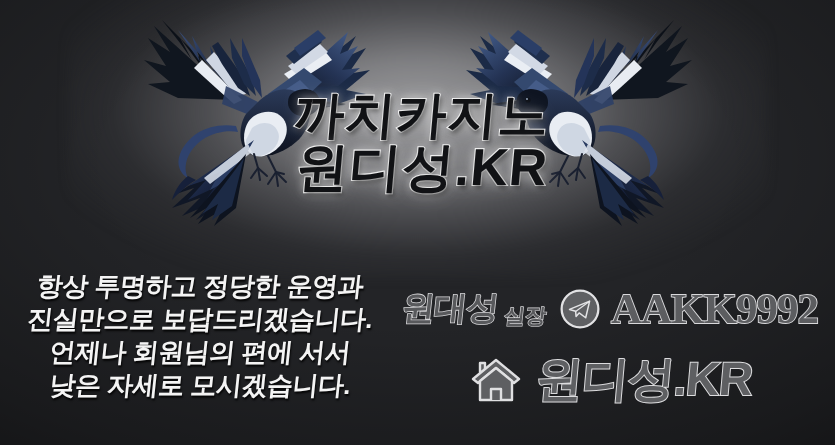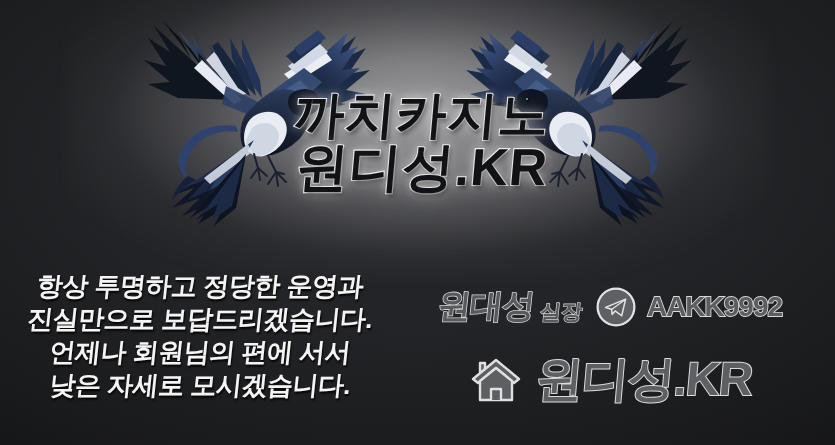--- a/index.html
+++ b/index.html
@@ -153,23 +153,23 @@
     padding-bottom: 3px;
   }
   .tg-icon {
     width: 42px;
     height: 42px;
     flex: 0 0 42px;
     margin-left: 4px;
   }
   .tg-icon svg { display: block; width: 100%; height: 100%; }
   .tg-handle {
-    font-family: Liberation Sans, sans-serif;
-    font-weight: bold;
-    font-size: 28px;
+    font-family: Liberation Serif, serif;
+    font-weight: bold;
+    font-size: 43px;
     color: #5c5d60;
     -webkit-text-stroke: 1.8px #d9d9db;
     paint-order: stroke fill;
     letter-spacing: -1px;
     margin-left: 1px;
   }
 
   .site-row {
     position: absolute;
     left: 400px;

